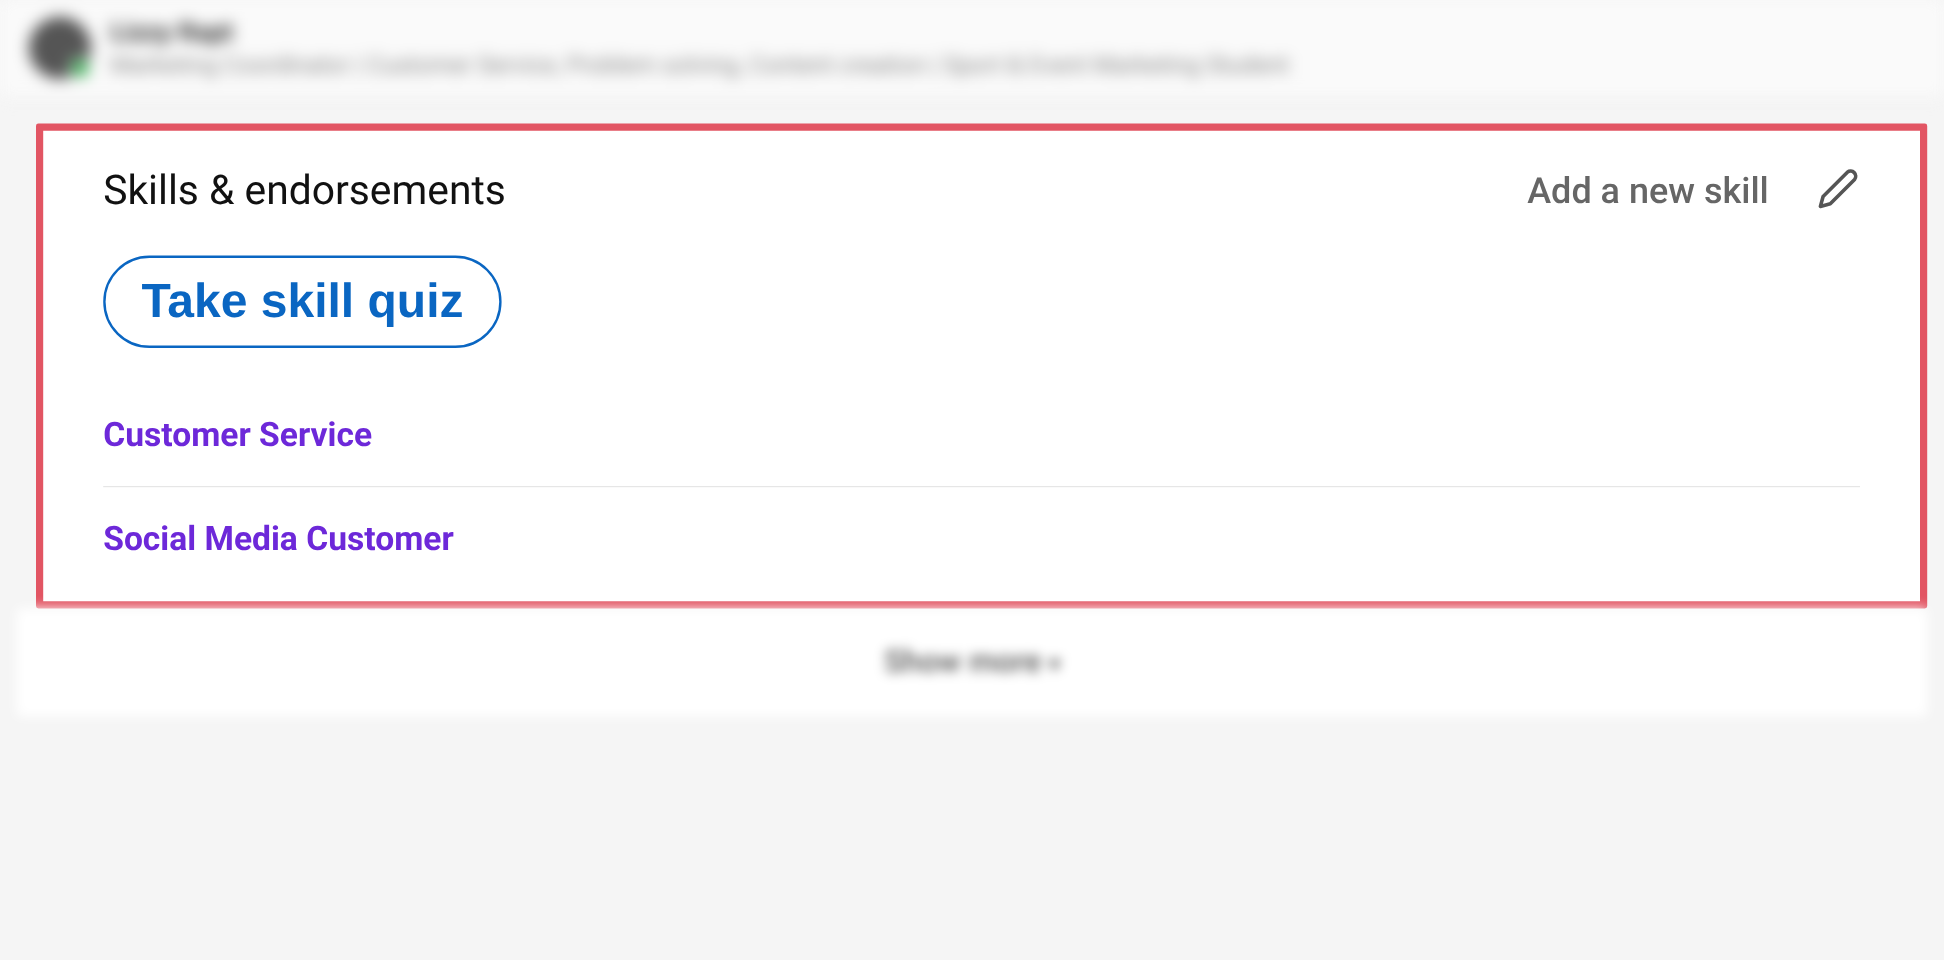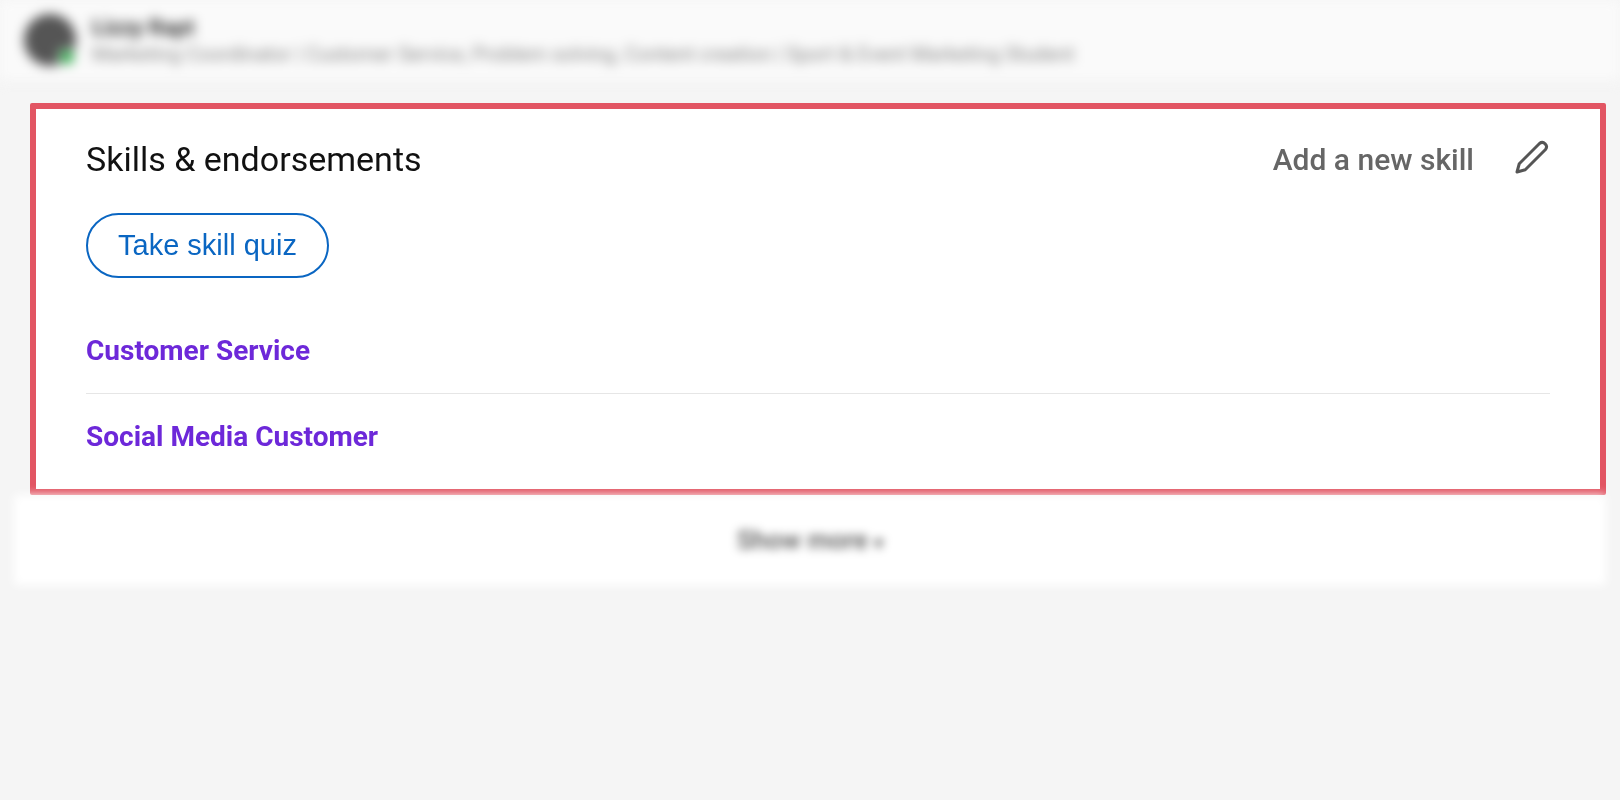--- a/index.html
+++ b/index.html
@@ -64,22 +64,22 @@
     cursor: pointer;
   }
   .pencil-icon {
     width: 36px; height: 36px; color: #555; cursor: pointer;
   }
   .quiz-wrap { margin-top: 34px; }
   .quiz-btn {
     border: 2px solid #0a66c2;
     color: #0a66c2;
     background: #fff;
-    font-size: 29px;
-    font-weight: 400;
+    font-size: 40px;
+    font-weight: 700;
     padding: 14px 30px;
     border-radius: 40px;
     cursor: pointer;
   }
   .skill-list { margin-top: 30px; }
   .skill-item {
     padding: 26px 0;
     border-bottom: 1px solid #e6e6e6;
     font-size: 28px;
     font-weight: 700;

